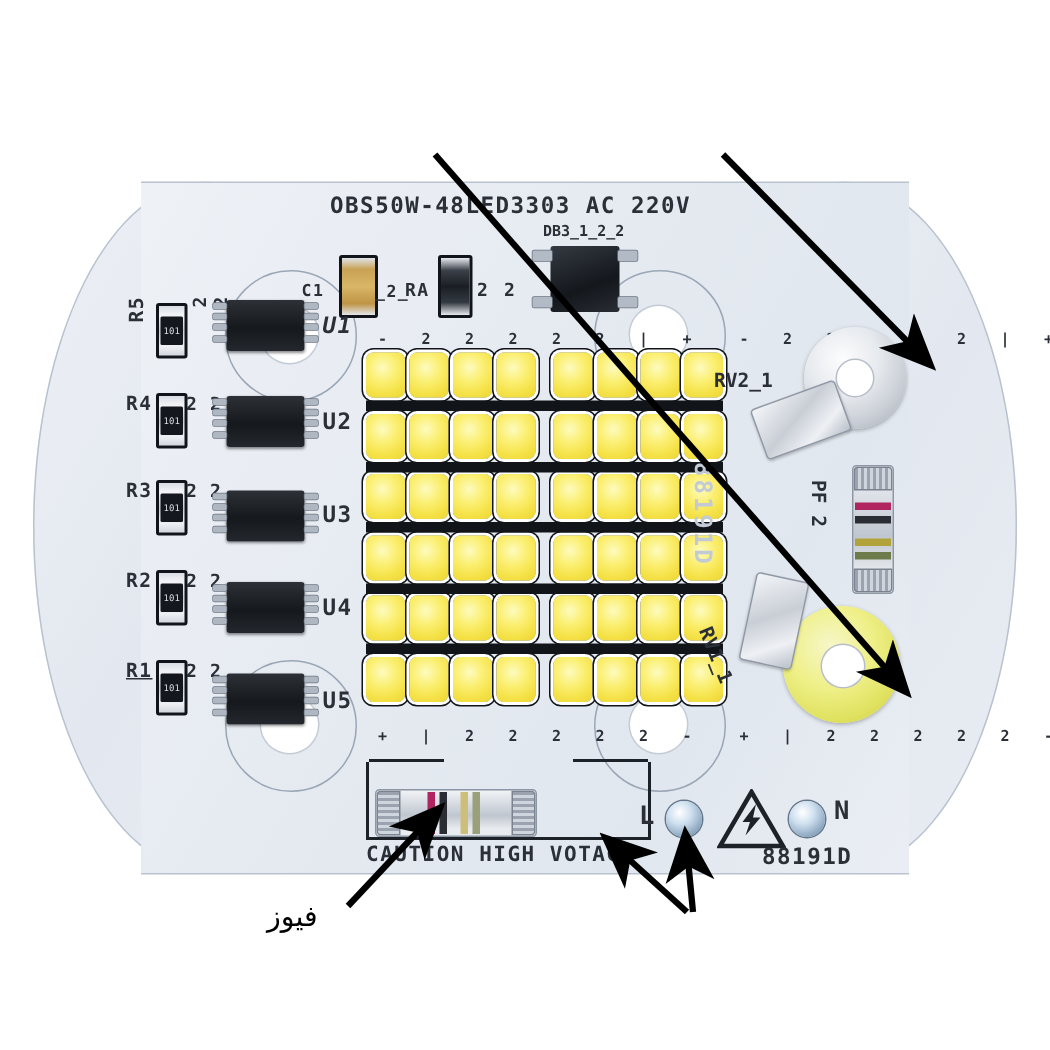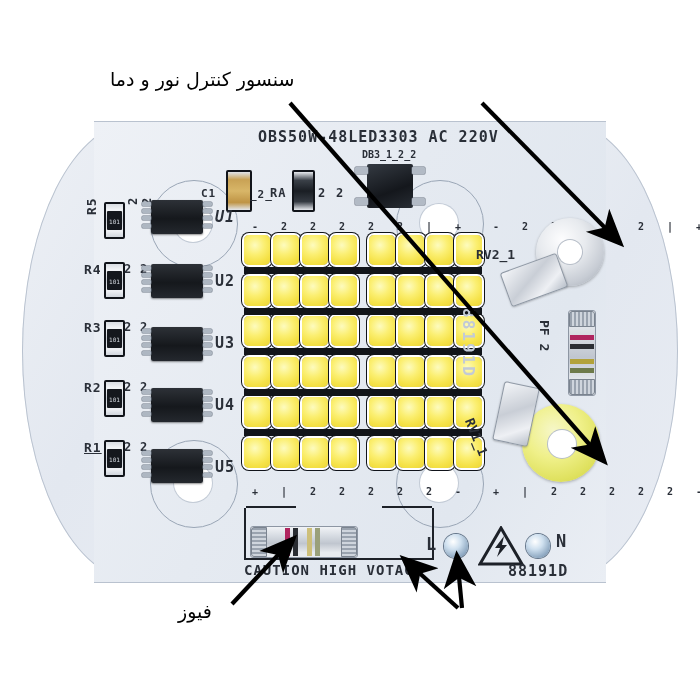--- a/index.html
+++ b/index.html
@@ -171,21 +171,21 @@
 
     <div class="hole-ring" style="left:318px;top:58px;width:86px;height:86px;"></div>
     <div class="hole" style="left:342px;top:82px;width:38px;height:38px;"></div>
 
     <div class="hole-ring" style="left:72px;top:318px;width:86px;height:86px;"></div>
     <div class="hole" style="left:96px;top:342px;width:38px;height:38px;"></div>
 
     <div class="hole-ring" style="left:318px;top:318px;width:86px;height:86px;"></div>
     <div class="hole" style="left:342px;top:342px;width:38px;height:38px;"></div>
 
-    <div class="silk" style="left:142px;top:6px;font-size:15px;margin-left:38px;">OBS50W-48LED3303 AC 220V</div>
+    <div class="silk" style="left:142px;top:6px;font-size:15px;">OBS50W-48LED3303 AC 220V</div>
 
     <div class="silk" style="left:123px;top:65px;font-size:11px;">C1</div>
     <div class="capy" style="left:148px;top:48px;"></div>
     <div class="silk" style="left:172px;top:66px;font-size:11px;">_2_</div>
     <div class="silk" style="left:192px;top:64px;font-size:12px;">RA</div>
     <div class="capd" style="left:214px;top:48px;"></div>
     <div class="silk" style="left:240px;top:64px;font-size:12px;">2</div>
     <div class="silk" style="left:258px;top:64px;font-size:12px;">2</div>
 
     <div class="silk" style="left:284px;top:27px;font-size:10px;letter-spacing:0;">DB3_1_2_2</div>
@@ -469,16 +469,15 @@
 
     <line x1="482" y1="103" x2="620" y2="243" stroke="#000" stroke-width="4.2" marker-end="url(#ah)"></line>
 
     <line x1="232" y1="604" x2="293" y2="539" stroke="#000" stroke-width="4.2" marker-end="url(#ah)"></line>
 
     <line x1="458" y1="608" x2="404" y2="559" stroke="#000" stroke-width="4.2" marker-end="url(#ah)"></line>
 
     <line x1="462" y1="608" x2="457" y2="556" stroke="#000" stroke-width="4.2" marker-end="url(#ah)"></line>
   </svg>
 
-  <div class="fa-label" style="left:110px;top:68px;">سنسور کنترل نور و دما</div>
   <div class="fa-label" style="left:178px;top:600px;">فیوز</div>
 
 </div>
 
 </body></html>

